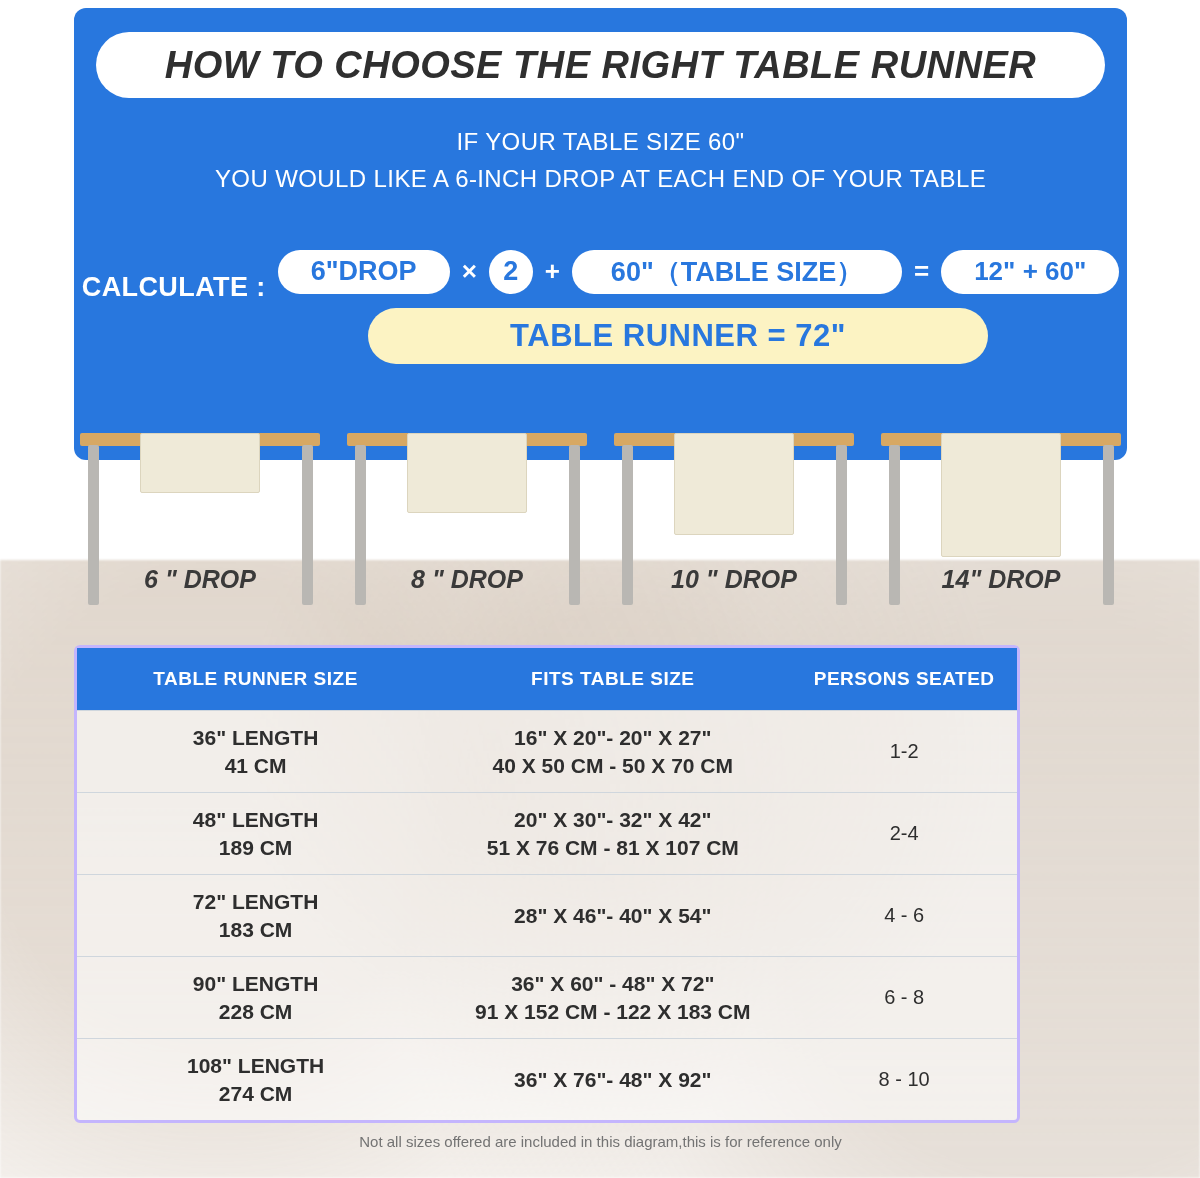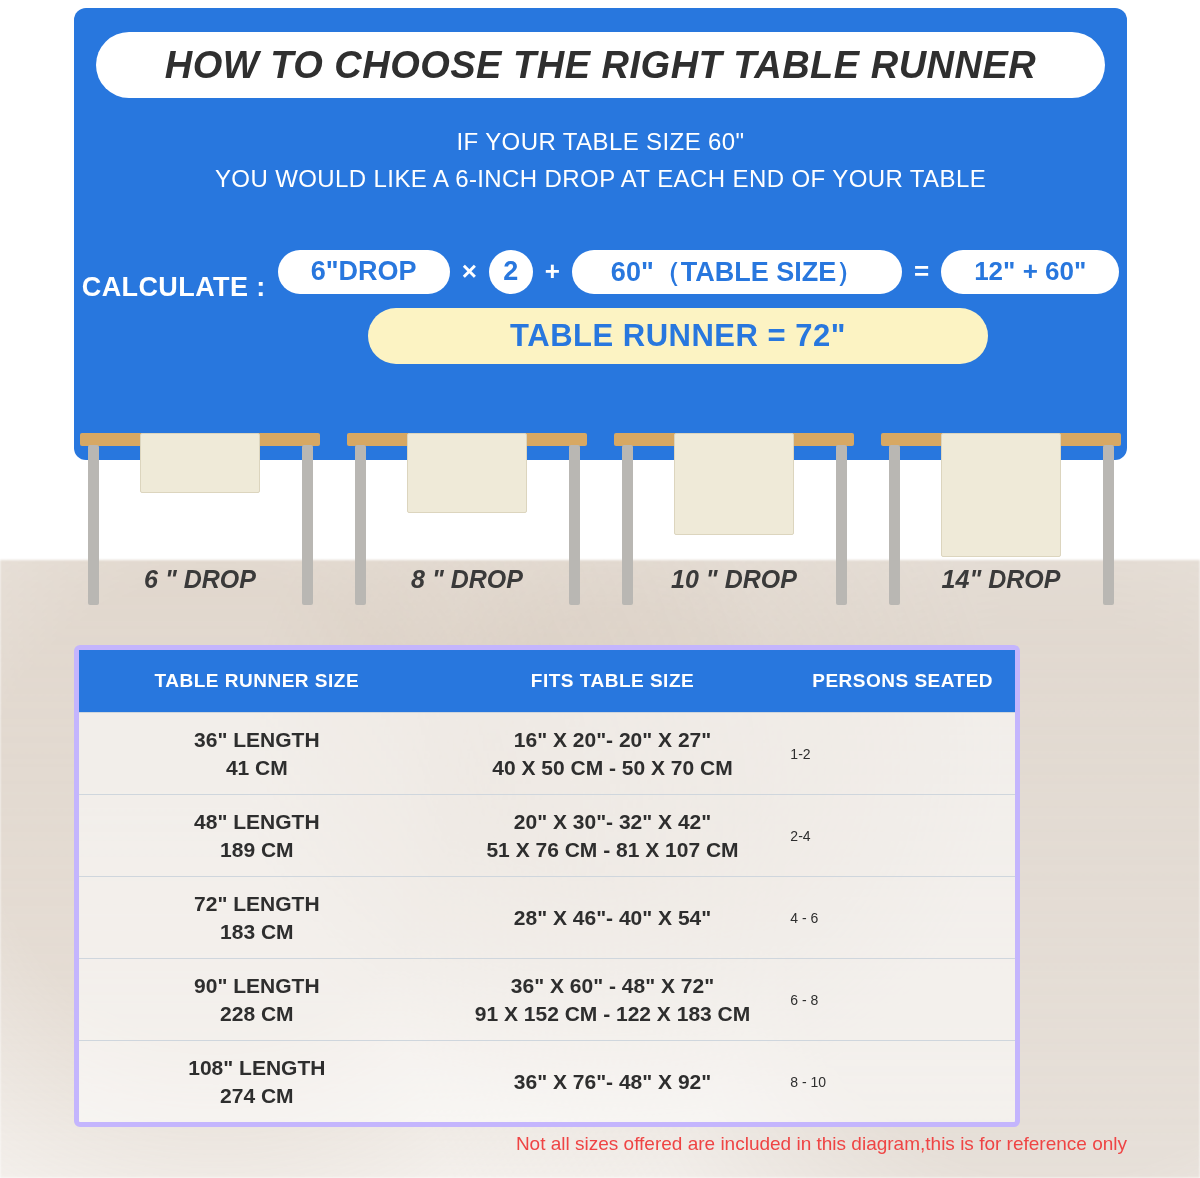--- a/index.html
+++ b/index.html
@@ -187,21 +187,21 @@
     font-style: italic;
     color: #3a3a3a;
   }
 
   
   .size-table {
     position: absolute;
     left: 74px;
     top: 645px;
     width: 946px;
-    border: 5px solid #c4b5fd;
+    border: 3px solid #c4b5fd;
     border-radius: 6px;
     background: rgba(255,255,255,0.55);
     box-sizing: border-box;
   }
   .thead {
     display: flex;
     background: #2877DE;
     height: 62px;
     align-items: center;
   }
@@ -225,32 +225,33 @@
   .trow:first-of-type { border-top: none; }
   .cell {
     text-align: center;
     color: #2e2e2e;
     font-size: 21px;
     line-height: 1.32;
   }
   .cell .ln { display: block; }
   .cell.bold-line .ln { font-weight: bold; }
   .persons {
-    font-size: 14px;
+    font-size: 20px;
     color: #2e2e2e;
+    text-align: center;
   }
 
   .footnote {
     position: absolute;
     left: 74px;
     top: 1133px;
     width: 1053px;
-    text-align: right;
-    font-size: 19px;
-    color: #ef4444;
+    text-align: center;
+    font-size: 15px;
+    color: #737373;
   }
 </style>
 </head>
 <body>
 
 <div class="bg-photo"></div>
 
 <div class="sheet">
 
   <div class="calc-panel">

